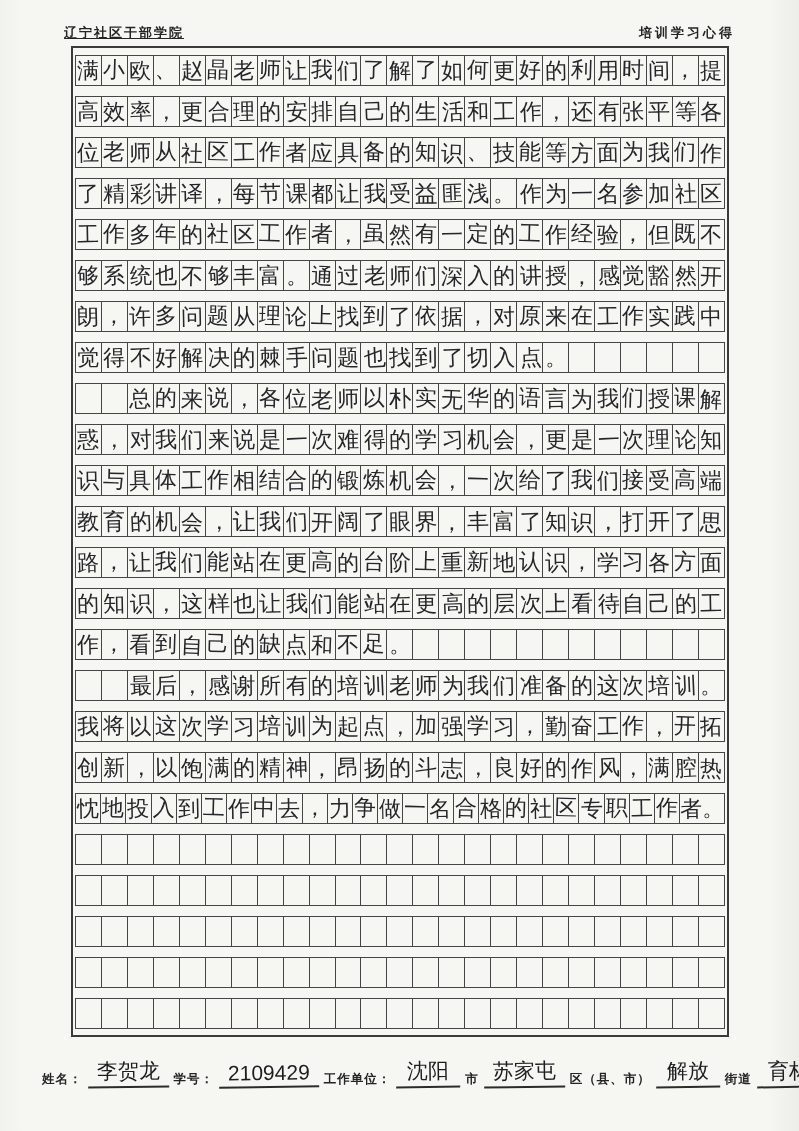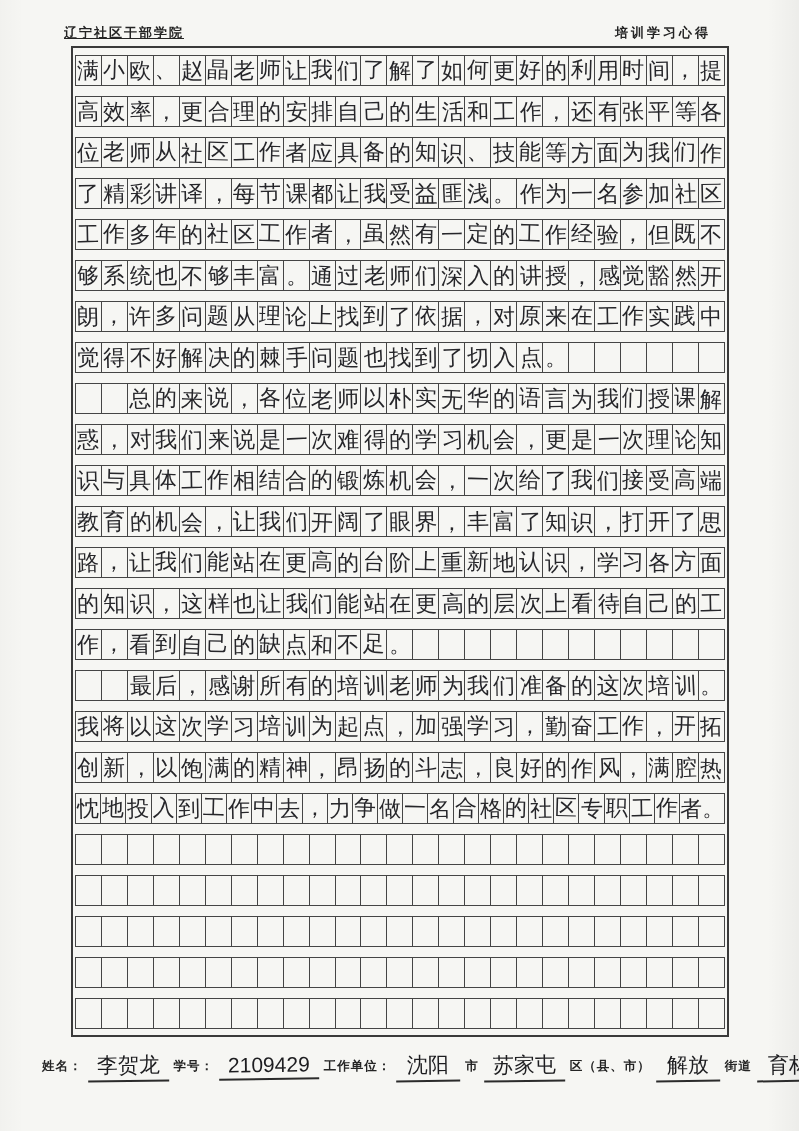--- a/index.html
+++ b/index.html
@@ -15,21 +15,21 @@
       #f6f6f3;
     color:#222;
   }
   
   .hdr{
     position:absolute;top:24px;
     font-family:"DejaVu Serif","Liberation Serif",serif;
     font-size:13px;font-weight:600;letter-spacing:2px;color:#242424;
   }
   .hdr-left{left:64px;text-decoration:underline;}
-  .hdr-right{right:88px;letter-spacing:3px;margin-left:28px;}
+  .hdr-right{right:64px;letter-spacing:3px;margin-left:28px;}
   
   .grid{
     position:absolute;left:71px;top:46px;width:658px;
     box-sizing:border-box;border:2px solid #3a3a3a;
     padding:7px 2px 6px 2px;background:transparent;
   }
   .row{
     display:flex;height:31px;margin:0 0 10px 0;
   }
   .row:last-child{margin-bottom:0;}
@@ -46,21 +46,21 @@
     transform:rotate(-1.2deg);
   }
   
   .row:nth-child(odd) .cell:nth-child(2n) span{transform:rotate(1.6deg) translateY(-1px);}
   .row:nth-child(even) .cell:nth-child(3n) span{transform:rotate(-2.4deg) translateX(1px);}
   .row:nth-child(3n) .cell:nth-child(5n) span{transform:rotate(2.2deg) translateY(1px);}
   .row:nth-child(4n) .cell:nth-child(7n) span{transform:rotate(-0.6deg) scale(1.04);}
   
   .footer{
     position:absolute;left:42px;top:1044px;width:724px;height:44px;
-    display:flex;align-items:center;justify-content:flex-start;
+    display:flex;align-items:flex-end;justify-content:flex-start;
     flex-wrap:nowrap;
   }
   .seg-label{
     font-family:"DejaVu Serif","Liberation Serif",serif;
     font-size:12.5px;font-weight:600;color:#242424;letter-spacing:1px;
     white-space:nowrap;flex:0 0 auto;
   }
   .seg-hw{
     font-family:"Liberation Sans","DejaVu Sans",sans-serif;
     font-size:21px;color:#1d1d20;white-space:nowrap;flex:0 0 auto;

